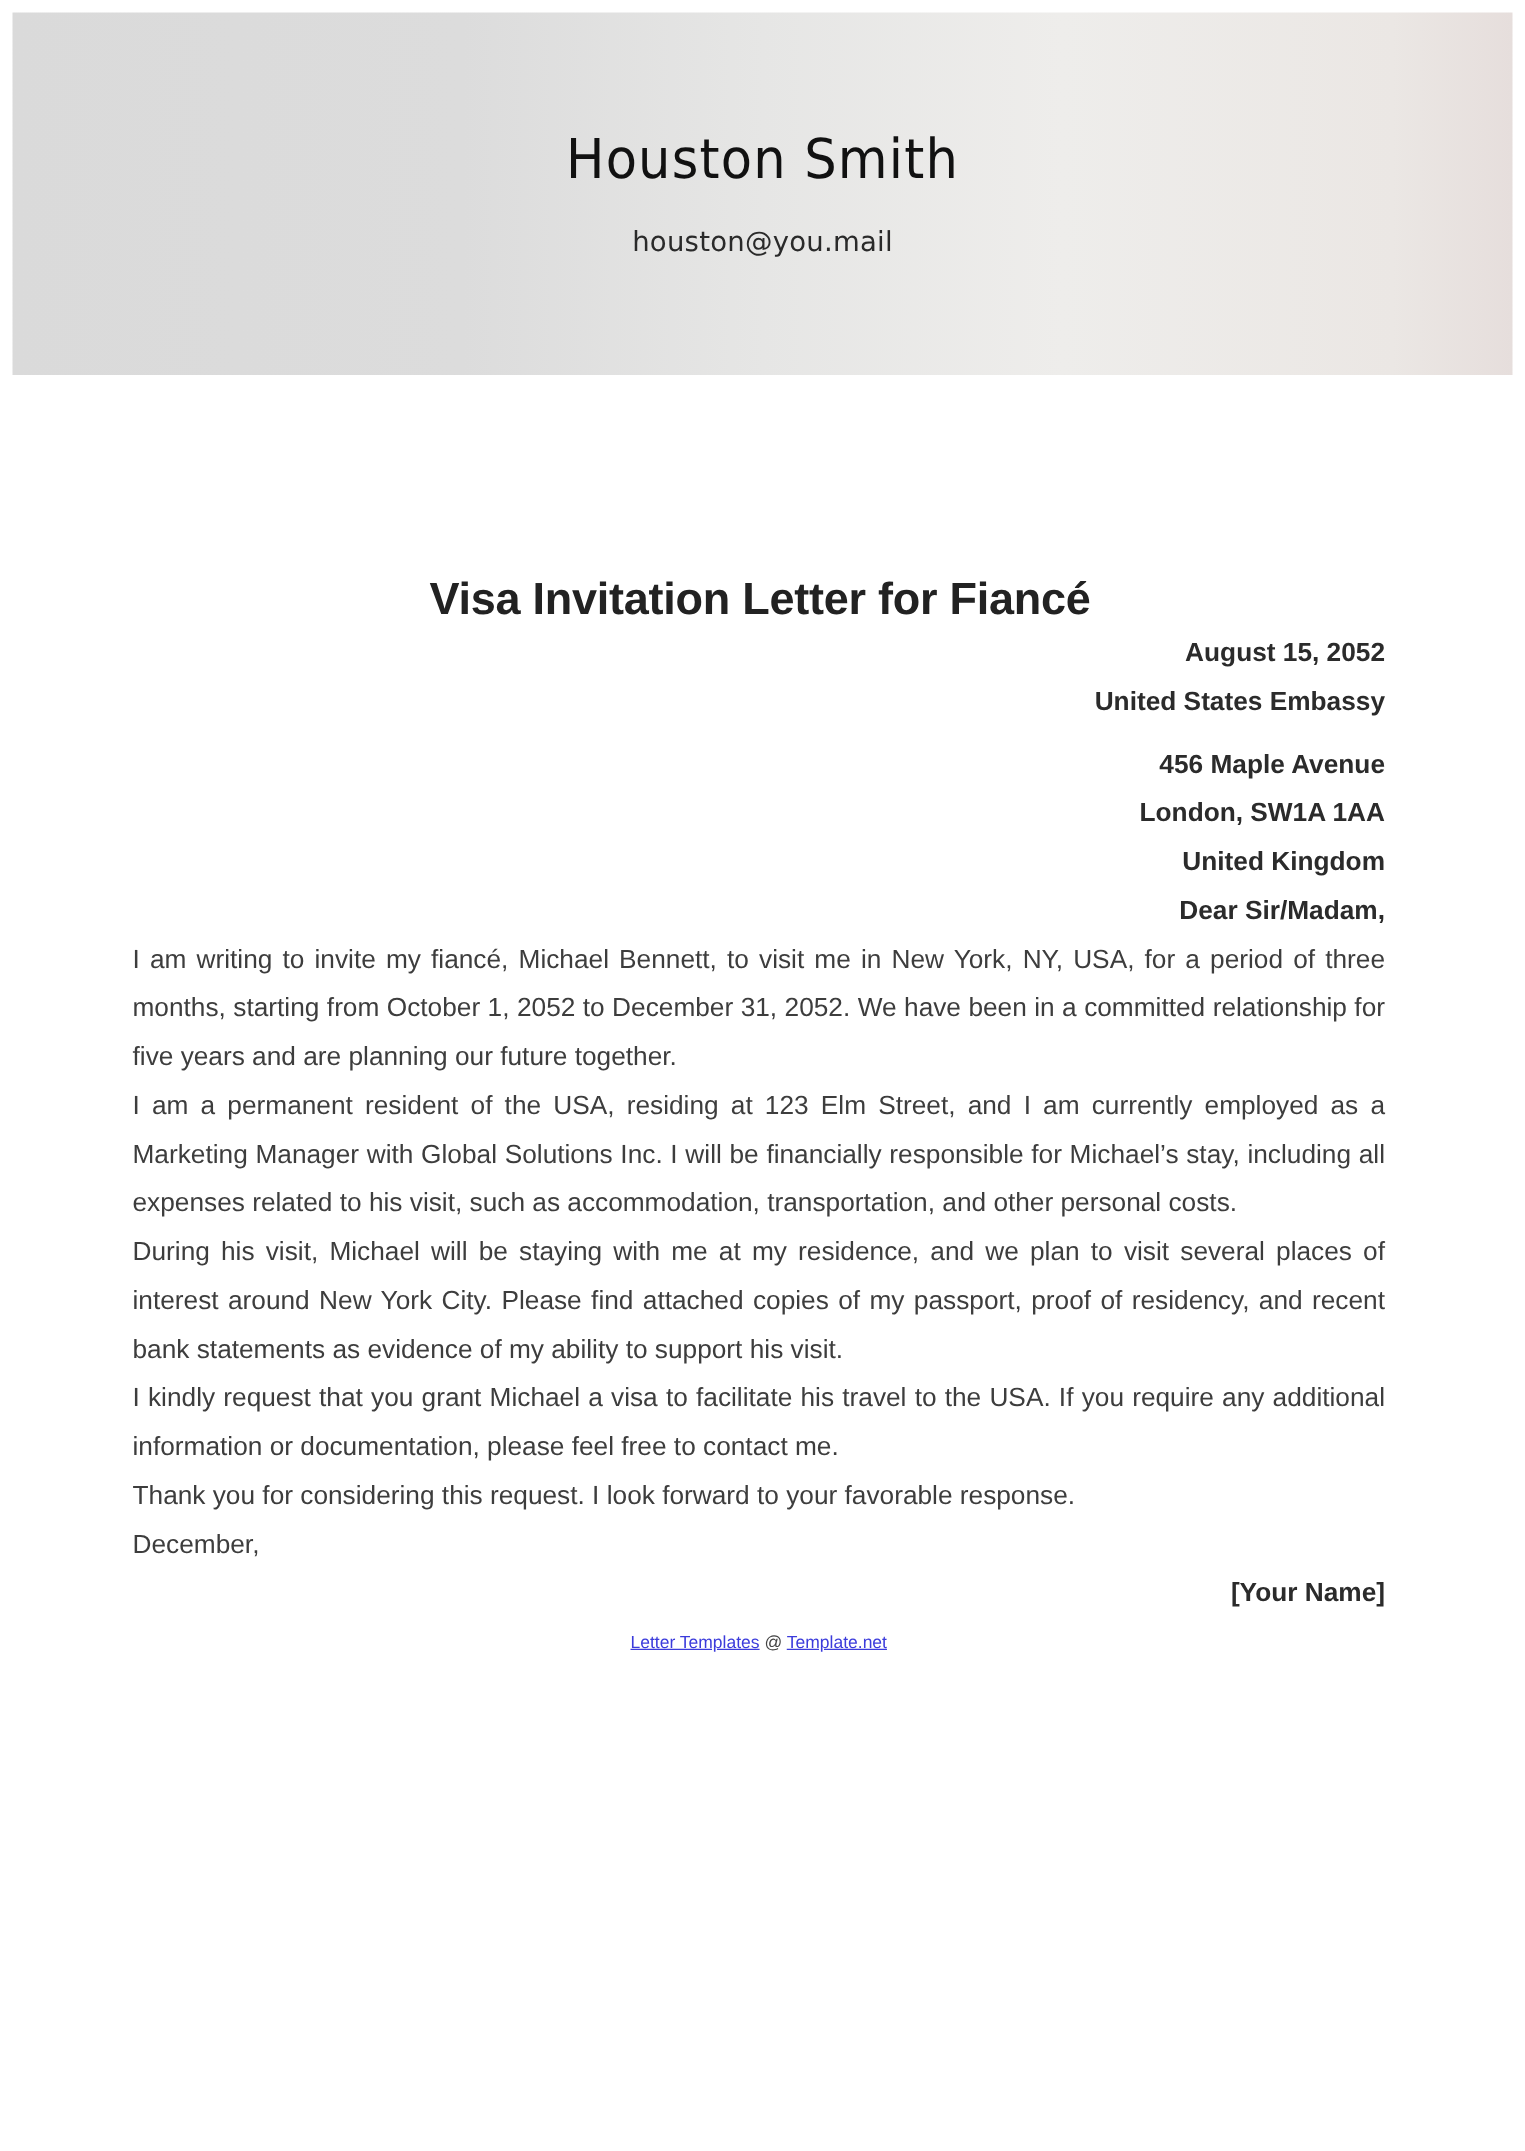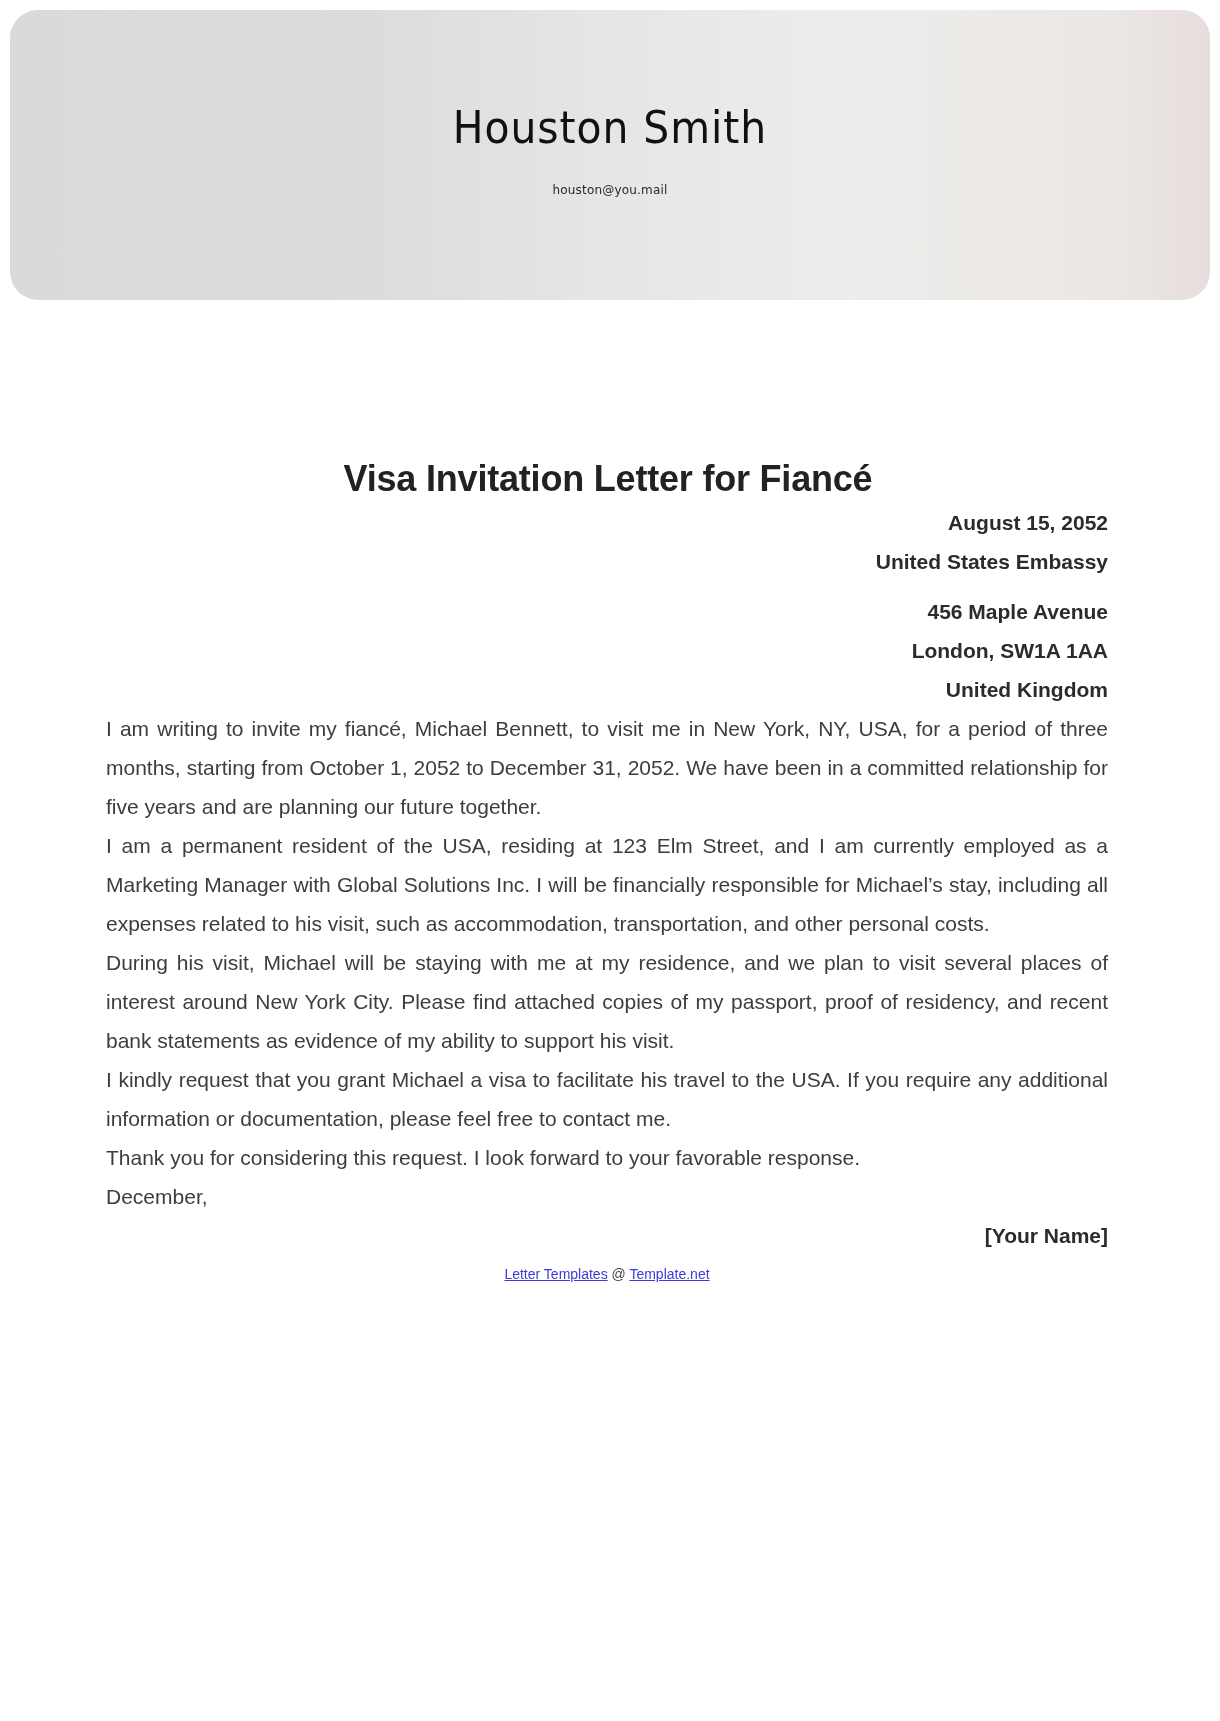--- a/index.html
+++ b/index.html
@@ -14,21 +14,20 @@
     overflow: hidden;
     font-family: "Liberation Sans", "DejaVu Sans", sans-serif;
   }
   .header-banner {
     position: absolute;
     left: 10px;
     top: 10px;
     width: 1200px;
     height: 290px;
     background: linear-gradient(90deg, #dadada 0%, #dcdcdc 30%, #e6e6e5 50%, #eeedeb 70%, #ebe7e4 92%, #e6dedc 100%);
-    border-radius: 28px;
   }
   .header-name {
     position: absolute;
     left: 0;
     right: 0;
     top: 96px;
     text-align: center;
     font-family: "DejaVu Sans", sans-serif;
     font-weight: normal;
     font-size: 44px;
@@ -37,21 +36,21 @@
     line-height: 1;
     transform: scaleX(0.93);
   }
   .header-email {
     position: absolute;
     left: 0;
     right: 0;
     top: 174px;
     text-align: center;
     font-family: "DejaVu Sans", sans-serif;
-    font-size: 12px;
+    font-size: 22px;
     color: #2a2a2a;
     line-height: 1;
     letter-spacing: 0.2px;
   }
   .letter {
     position: absolute;
     left: 106px;
     top: 455px;
     width: 1002px;
   }
@@ -109,20 +108,21 @@
 </div>
 
 <div class="letter">
   <h1 class="letter-title">Visa Invitation Letter for Fiancé</h1>
   <p class="line bold">August 15, 2052</p>
   <p class="line bold">United States Embassy</p>
   <div class="spacer-small"></div>
   <p class="line bold">456 Maple Avenue</p>
   <p class="line bold">London, SW1A 1AA</p>
   <p class="line bold">United Kingdom</p>
+  <p class="line bold">Dear Sir/Madam,</p>
   <p class="para">I am writing to invite my fiancé, Michael Bennett, to visit me in New York, NY, USA, for a period of three months, starting from October 1, 2052 to December 31, 2052. We have been in a committed relationship for five years and are planning our future together.</p>
   <p class="para">I am a permanent resident of the USA, residing at 123 Elm Street, and I am currently employed as a Marketing Manager with Global Solutions Inc. I will be financially responsible for Michael’s stay, including all expenses related to his visit, such as accommodation, transportation, and other personal costs.</p>
   <p class="para">During his visit, Michael will be staying with me at my residence, and we plan to visit several places of interest around New York City. Please find attached copies of my passport, proof of residency, and recent bank statements as evidence of my ability to support his visit.</p>
   <p class="para">I kindly request that you grant Michael a visa to facilitate his travel to the USA. If you require any additional information or documentation, please feel free to contact me.</p>
   <p class="para">Thank you for considering this request. I look forward to your favorable response.</p>
   <p class="para">December,</p>
   <p class="line bold">[Your Name]</p>
   <p class="footer">
     <a href="#">Letter Templates</a>
     <span>@</span>

